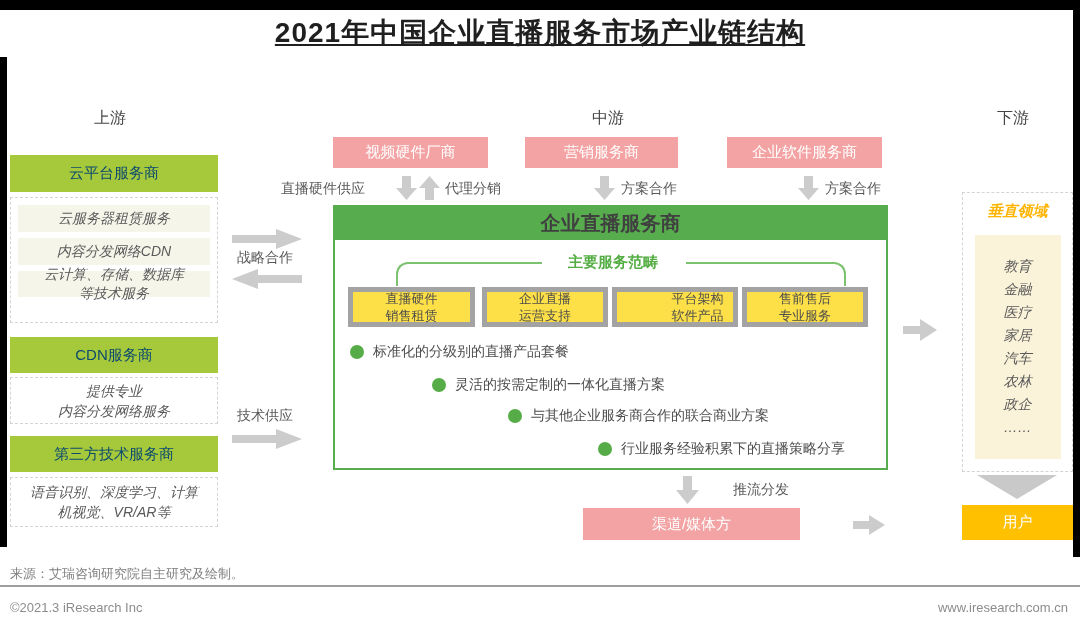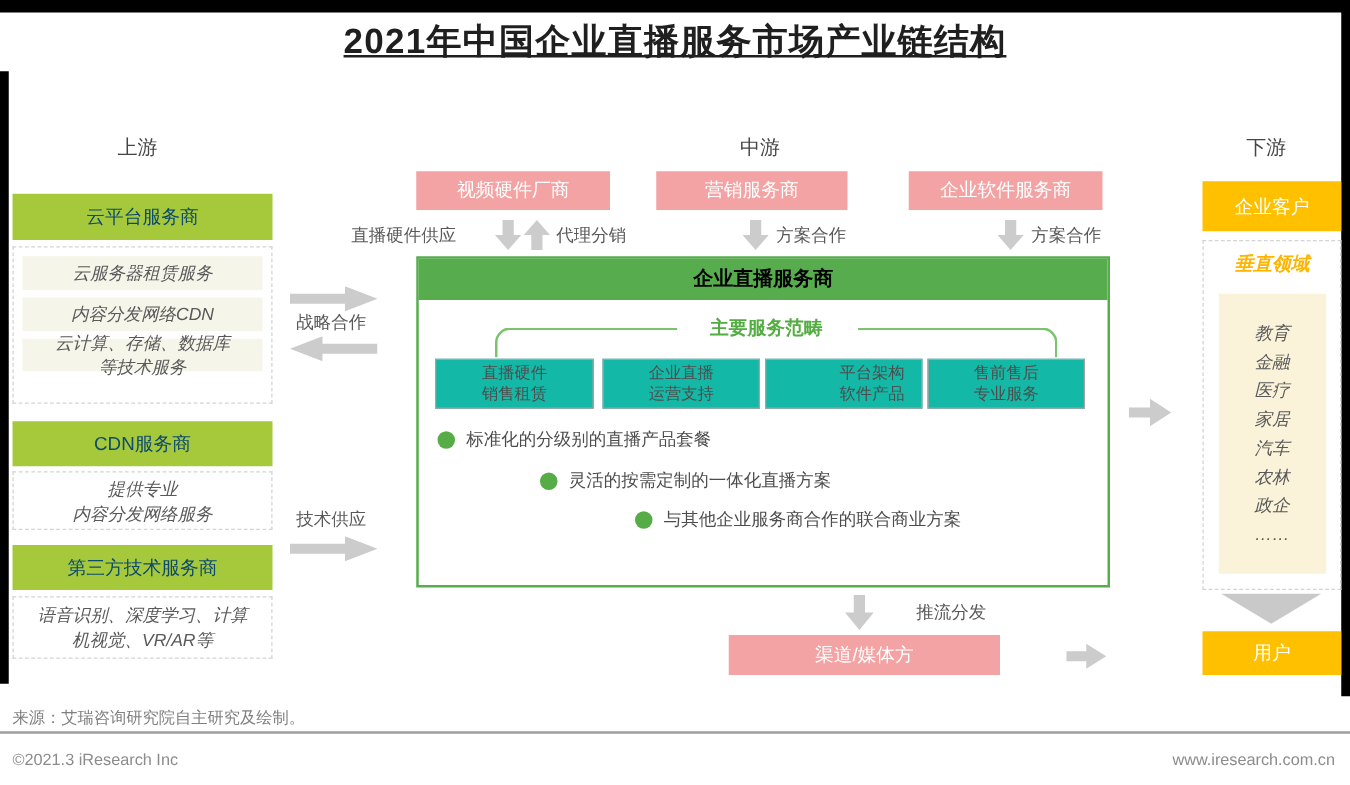--- a/index.html
+++ b/index.html
@@ -10,25 +10,25 @@
   .title{width:1080px;top:14px;left:0;text-align:center;font-size:28px;font-weight:bold;color:#1f1f1f;letter-spacing:1px;text-decoration:underline;}
   .col-header{font-size:16px;color:#454545;text-align:center;width:110px;}
   .green-head{background:#a6c93c;color:#0c4a6e;font-size:15px;display:flex;align-items:center;justify-content:center;text-align:center;}
   .dashed-box{border:1px dashed #d4d4d4;background:#fff;font-style:italic;}
   .cream-row{background:#f5f5ea;color:#595959;font-size:14px;display:flex;align-items:center;justify-content:center;text-align:center;white-space:pre-line;line-height:19px;}
   .plain-item{color:#595959;font-size:14px;display:flex;align-items:center;justify-content:center;text-align:center;white-space:pre-line;line-height:20px;}
   .pink-box{background:#f3a3a3;color:#fff;font-size:15px;display:flex;align-items:center;justify-content:center;}
   .gold-box{background:#ffc000;color:#fff;font-size:15px;display:flex;align-items:center;justify-content:center;}
   .flow-label{color:#595959;font-size:14px;white-space:nowrap;}
   .main-box{border:2px solid #57ad4d;background:#fff;}
-  .main-head{background:#57ad4d;color:#000000;font-weight:bold;font-size:16px;display:flex;align-items:center;justify-content:center;height:33px;}
+  .main-head{background:#57ad4d;color:#404040;font-weight:bold;font-size:20px;display:flex;align-items:center;justify-content:center;height:33px;}
   .scope-title{color:#53ad43;font-weight:bold;font-size:15px;text-align:center;}
   .brace-left{border-top:2px solid #7cc36f;border-left:2px solid #7cc36f;border-top-left-radius:12px;}
   .brace-right{border-top:2px solid #7cc36f;border-right:2px solid #7cc36f;border-top-right-radius:12px;}
-  .svc-box{background:#14b8a6;border:1px solid #a3a3a3;color:#4d4d4d;font-size:13px;line-height:17px;display:flex;align-items:center;justify-content:center;text-align:center;white-space:pre-line;font-family:Liberation Mono, monospace;}
+  .svc-box{background:#fde047;border:5px solid #a3a3a3;color:#4d4d4d;font-size:13px;line-height:17px;display:flex;align-items:center;justify-content:center;text-align:center;white-space:pre-line;}
   .bullet-row{display:flex;align-items:center;gap:9px;}
   .bullet-dot{width:14px;height:14px;border-radius:50%;background:#56ac47;flex:0 0 auto;}
   .bullet-text{color:#4d4d4d;font-size:14px;white-space:nowrap;}
   .vert-title{color:#ffb400;font-weight:bold;font-size:15px;text-align:center;}
   .vert-list{background:#faf3da;color:#595959;font-size:14px;text-align:center;line-height:23px;display:flex;flex-direction:column;align-items:center;justify-content:center;}
   .chevron-down{width:0;height:0;border-left:40px solid transparent;border-right:40px solid transparent;border-top:24px solid #c9c9c9;}
   .footer-src{color:#808080;font-size:13px;}
   .footer-line{border-top:2px solid #9e9e9e;}
   .footer-small{color:#8c8c8c;font-size:13px;}
   svg{display:block;}
@@ -134,41 +134,44 @@
     <span class="bullet-text">标准化的分级别的直播产品套餐</span>
   </div>
   <div class="abs bullet-row" style="left:432px;top:376px;">
     <span class="bullet-dot"></span>
     <span class="bullet-text">灵活的按需定制的一体化直播方案</span>
   </div>
   <div class="abs bullet-row" style="left:508px;top:407px;">
     <span class="bullet-dot"></span>
     <span class="bullet-text">与其他企业服务商合作的联合商业方案</span>
   </div>
+  <div class="abs bullet-row" style="left:598px;top:440px;">
+    <span class="bullet-dot"></span>
+    <span class="bullet-text">行业服务经验积累下的直播策略分享</span>
+  </div>
 
   <div class="abs" style="left:676px;top:476px;">
     <svg width="23" height="28" viewBox="0 0 23 28">
         <polygon points="7,0 16,0 16,14 23,14 11.5,28 0,14 7,14" fill="#cccccc"></polygon>
       </svg>
   </div>
   <div class="abs flow-label" style="left:733px;top:481px;">推流分发</div>
   <div class="abs pink-box" style="left:583px;top:508px;width:217px;height:32px;">渠道/媒体方</div>
   <div class="abs" style="left:853px;top:513px;">
     <svg width="32" height="24" viewBox="0 0 32 24">
         <polygon points="0,8 16,8 16,2 32,12 16,22 16,16 0,16" fill="#cccccc"></polygon>
       </svg>
   </div>
 
   <div class="abs" style="left:903px;top:317px;">
     <svg width="34" height="26" viewBox="0 0 34 26">
         <polygon points="0,9 17,9 17,2 34,13 17,24 17,17 0,17" fill="#cccccc"></polygon>
       </svg>
   </div>
 
-  <div class="abs gold-box" style="left:962px;top:145px;width:111px;height:40px;">企业客户</div>
   <div class="abs dashed-box" style="left:962px;top:192px;width:111px;height:280px;">
     <div class="vert-title" style="margin-top:9px;">垂直领域</div>
     <div class="vert-list" style="margin:14px auto 0;width:86px;height:224px;">
       <span>教育</span>
       <span>金融</span>
       <span>医疗</span>
       <span>家居</span>
       <span>汽车</span>
       <span>农林</span>
       <span>政企</span>

